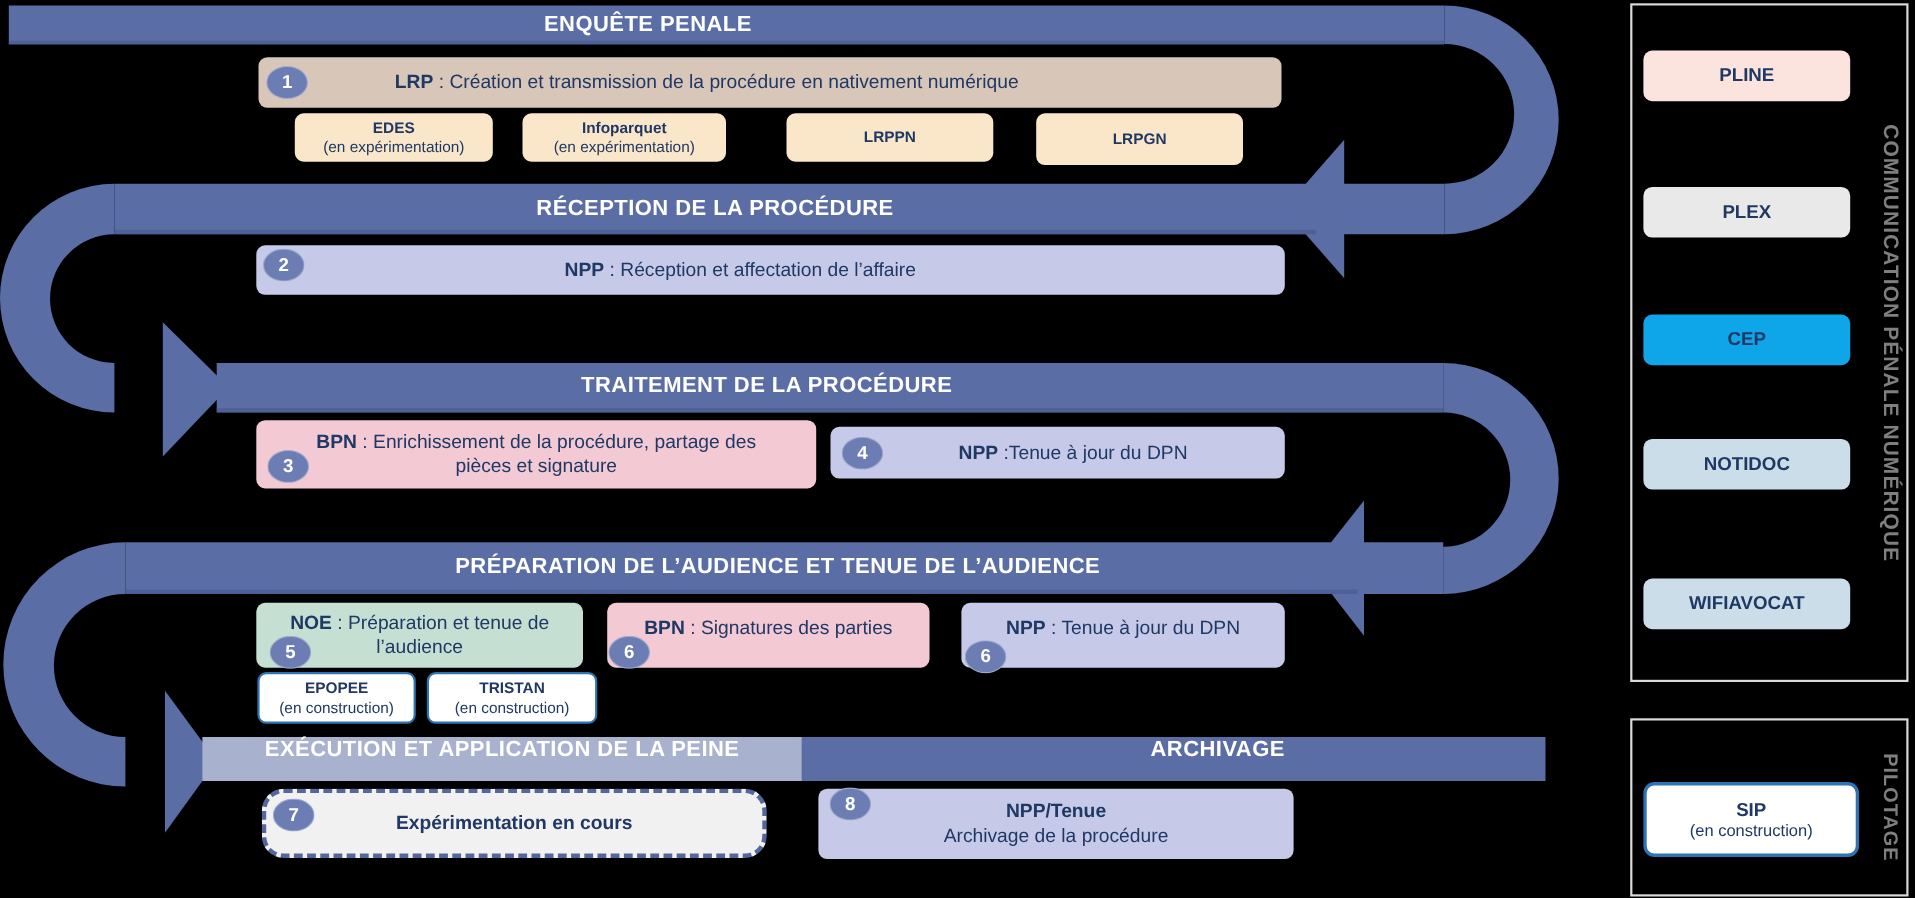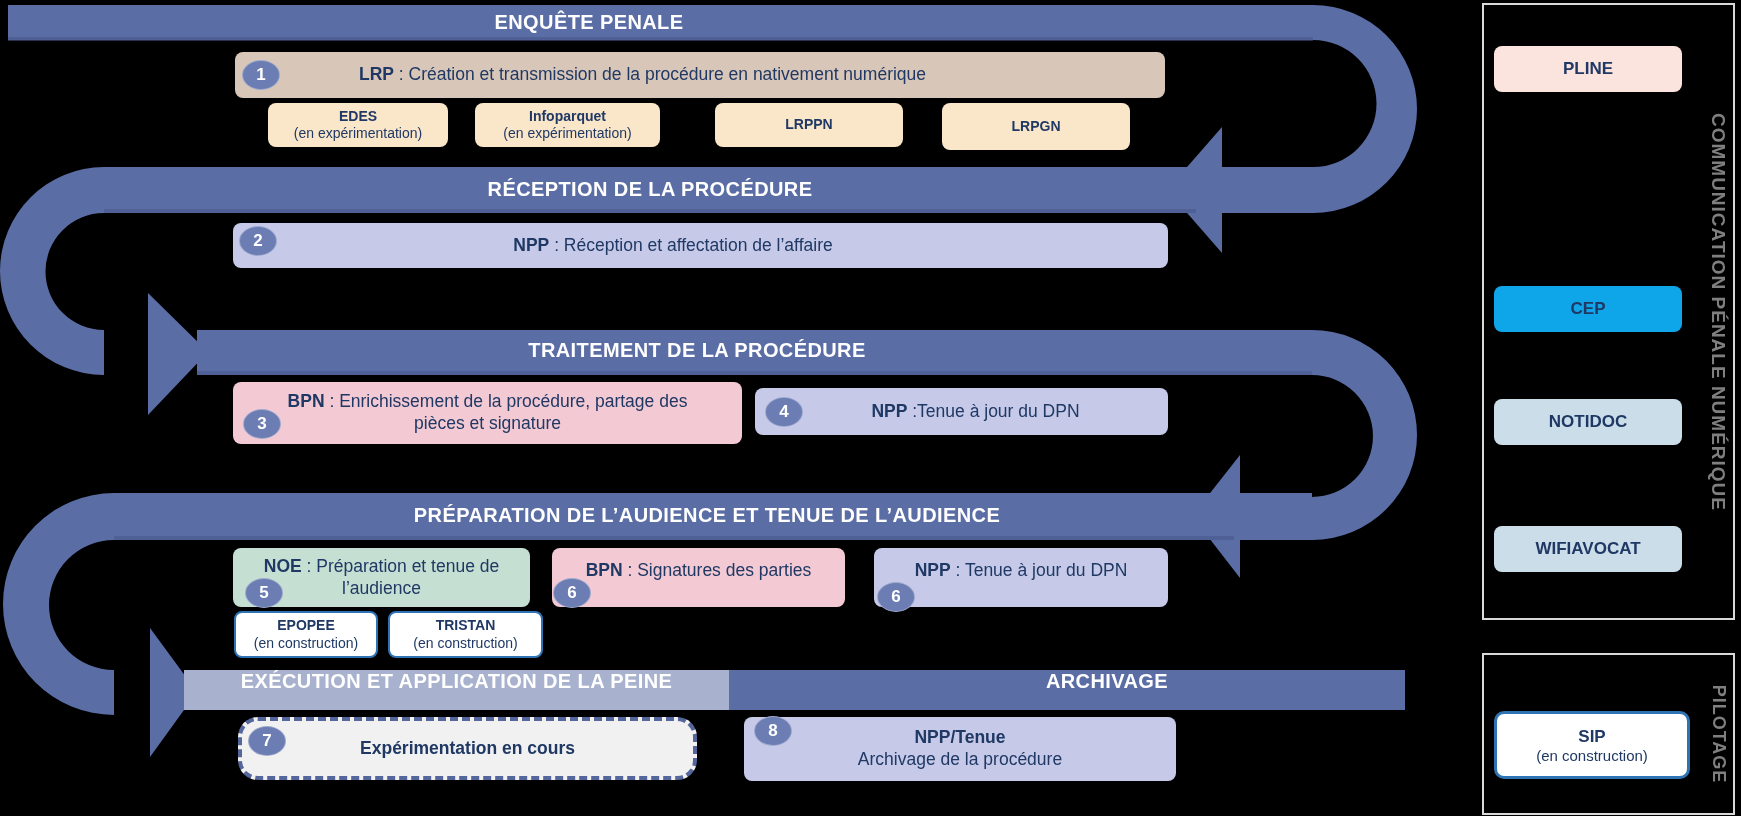--- a/index.html
+++ b/index.html
@@ -182,20 +182,23 @@
     <div>Archivage de la procédure</div>
   </div>
   <div class="abs numcircle" style="left:754px;top:716px;">
     <span>8</span>
   </div>
 
   <div class="abs panel" style="left:1482px;top:3px;width:253px;height:617px;">
     <div class="sidebox bg-pline" style="top:41px;">
       <span>PLINE</span>
     </div>
+    <div class="sidebox bg-plex" style="top:165px;">
+      <span>PLEX</span>
+    </div>
     <div class="sidebox bg-cep" style="top:281px;">
       <span>CEP</span>
     </div>
     <div class="sidebox bg-lblue" style="top:394px;">
       <span>NOTIDOC</span>
     </div>
     <div class="sidebox bg-lblue" style="top:521px;">
       <span>WIFIAVOCAT</span>
     </div>
     <div class="vlabel" style="font-size:19px;">COMMUNICATION PÉNALE NUMÉRIQUE</div>

